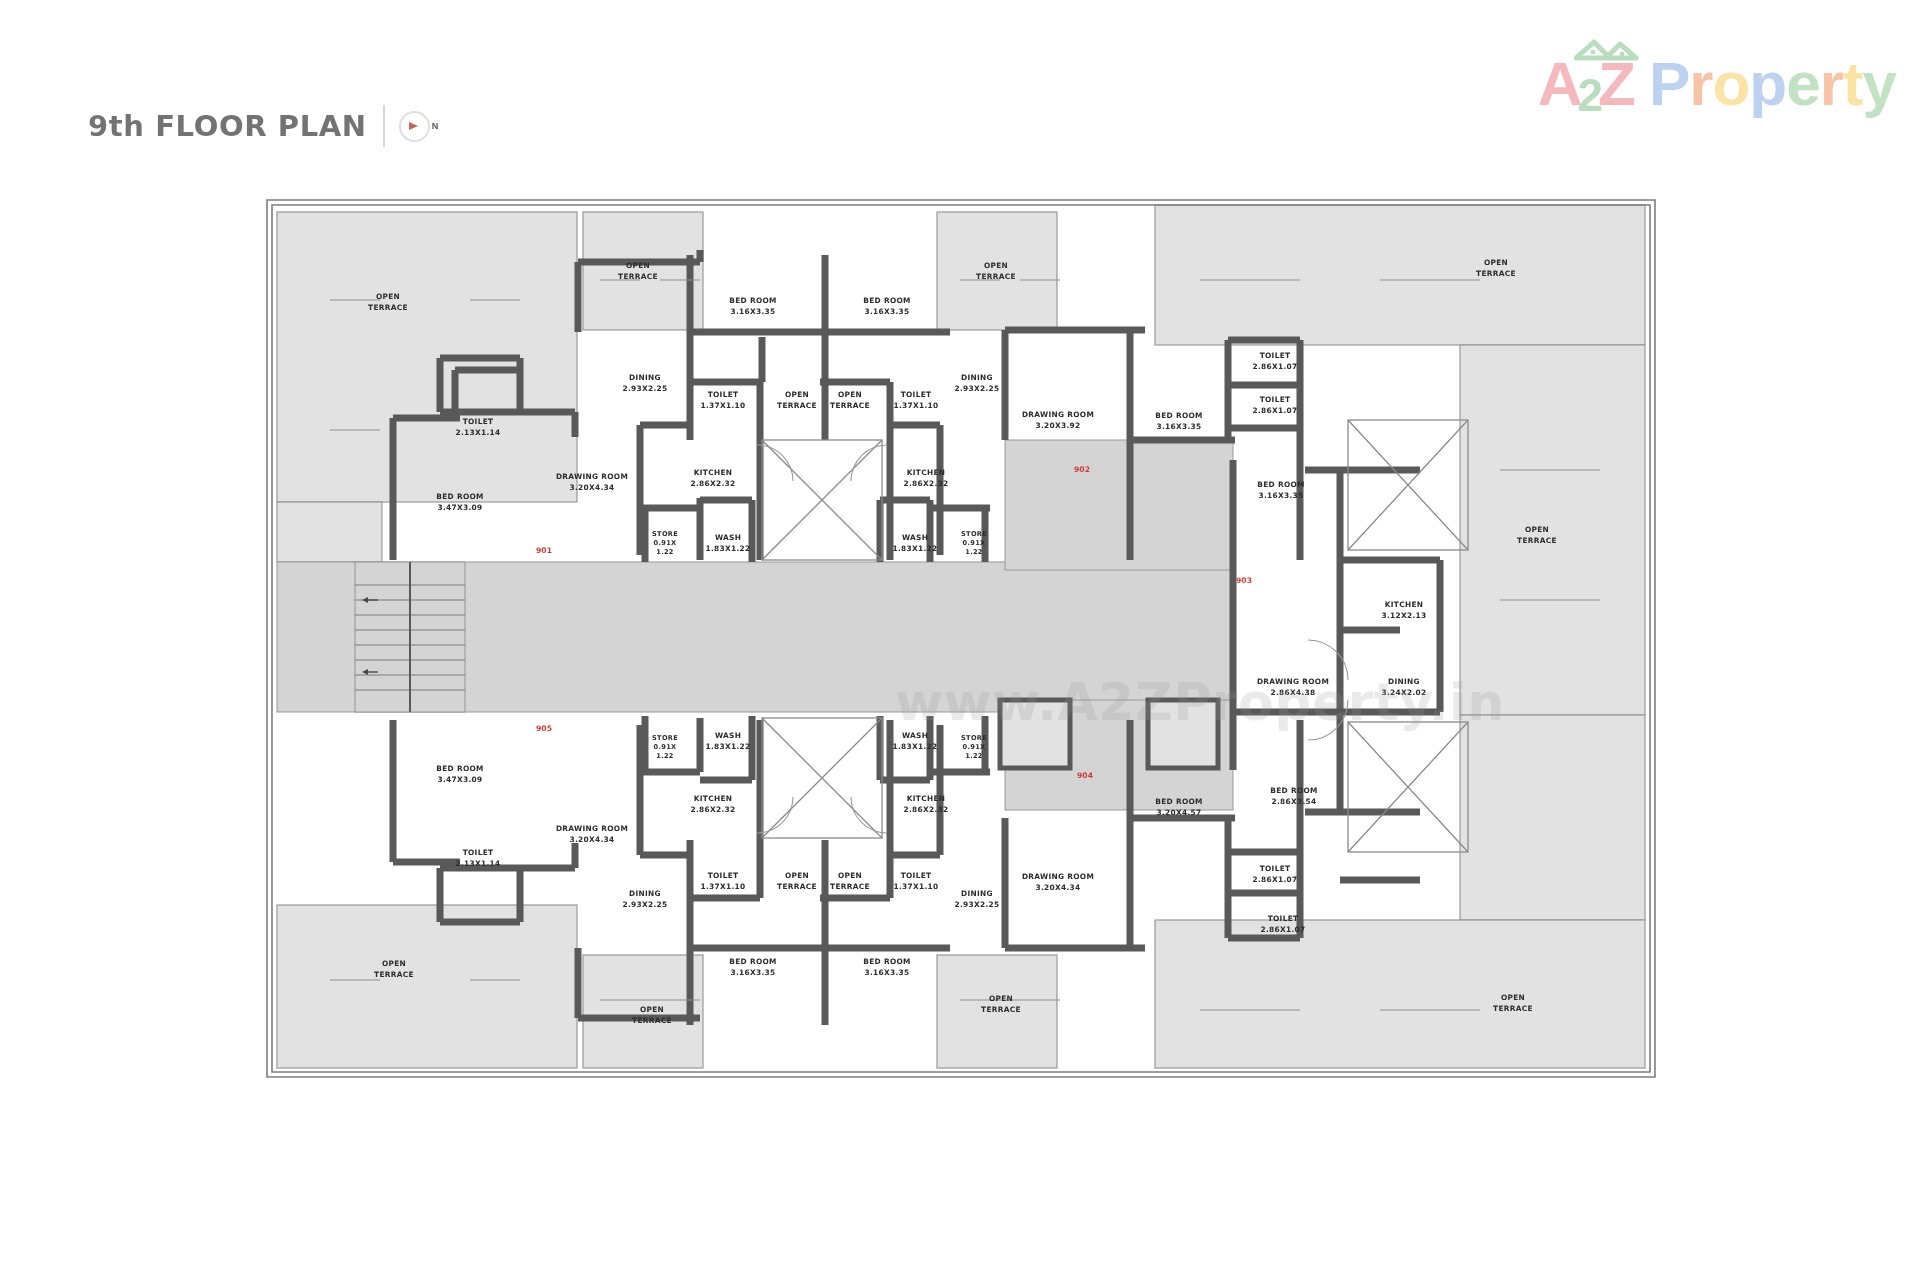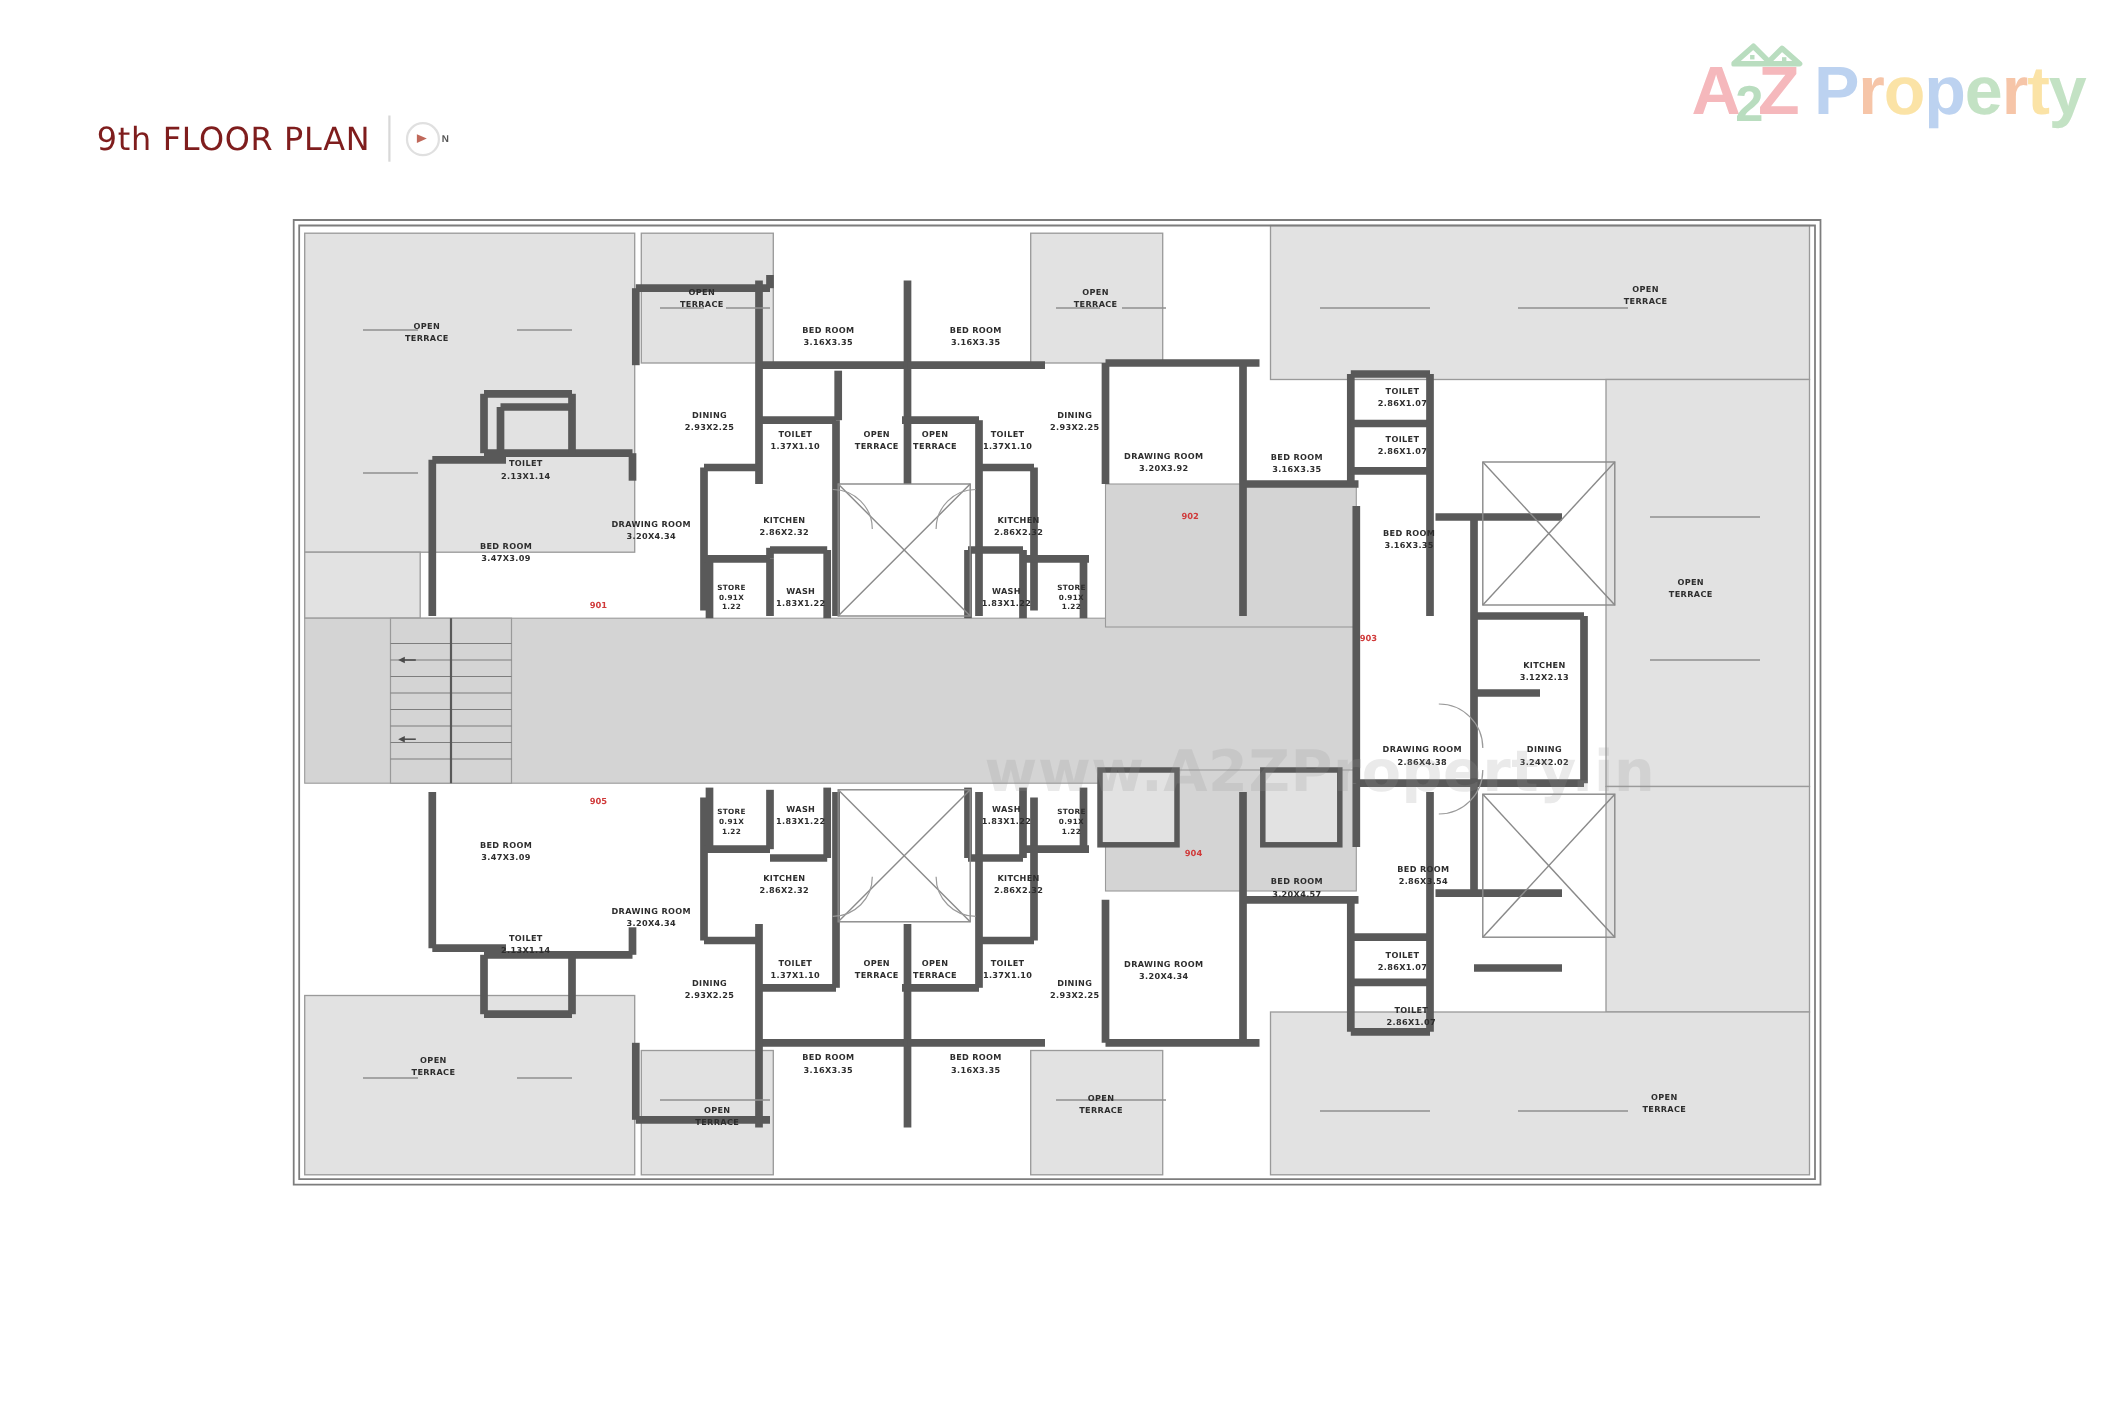--- a/index.html
+++ b/index.html
@@ -8,21 +8,21 @@
     width:1920px;height:1280px;
     font-family:"Liberation Sans", sans-serif;
     overflow:hidden;position:relative;
   }
 
   
   #header{position:absolute;left:0;top:0;width:1920px;height:170px;}
   #title-block{position:absolute;left:88px;top:105px;display:flex;align-items:center;}
   #plan-title{
     font-family:"DejaVu Sans", sans-serif;
-    font-weight:normal;font-size:29px;letter-spacing:0.6px;color:#7f1d1d;
+    font-weight:bold;font-size:29px;letter-spacing:0.6px;color:#737373;
     white-space:nowrap;
   }
   #plan-title .num{font-size:29px;}
   #title-divider{width:2px;height:42px;background:#d8d8d8;margin:0 14px 0 16px;}
   #compass{display:flex;align-items:center;}
   .compass-circle{
     width:27px;height:27px;border-radius:50%;
     border:2px solid #e0e0e0;position:relative;
     display:inline-block;
   }

